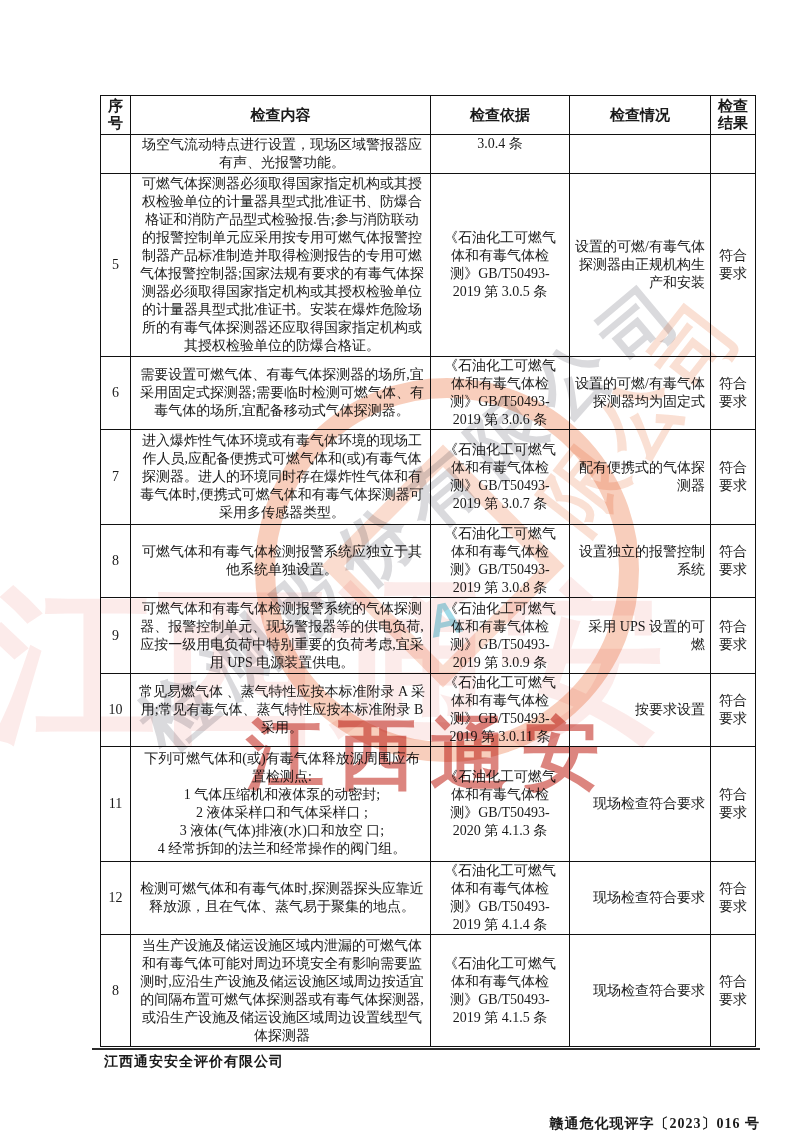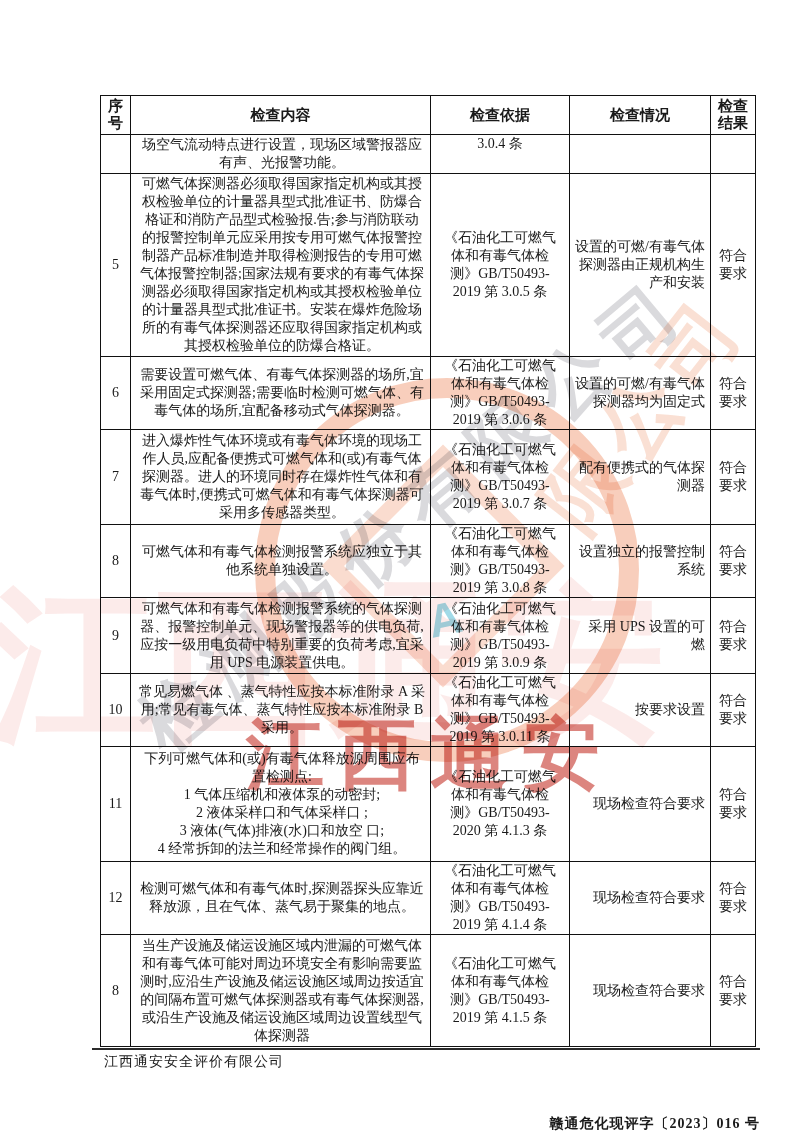--- a/index.html
+++ b/index.html
@@ -46,21 +46,21 @@
   .page-number{
     position:absolute;top:1027px;left:0;width:100%;
     text-align:center;font-size:14px;
   }
   .footer-rule{
     position:absolute;top:1048px;left:92px;width:668px;
     border-top:2px solid #2b2b2b;
   }
   .footer-left{
     position:absolute;top:1053px;left:104px;
-    font-size:14px;font-weight:normal;letter-spacing:1px;
+    font-size:14px;font-weight:bold;letter-spacing:1px;
   }
   .footer-right{
     position:absolute;top:1115px;right:40px;
     font-size:14px;font-weight:bold;letter-spacing:1px;
   }
   
   .wm{position:absolute;pointer-events:none;mix-blend-mode:multiply;z-index:3;}
   .wm-ring{
     left:255px;top:378px;width:344px;height:344px;
     border:20px solid rgba(238,138,95,0.42);border-radius:50%;

